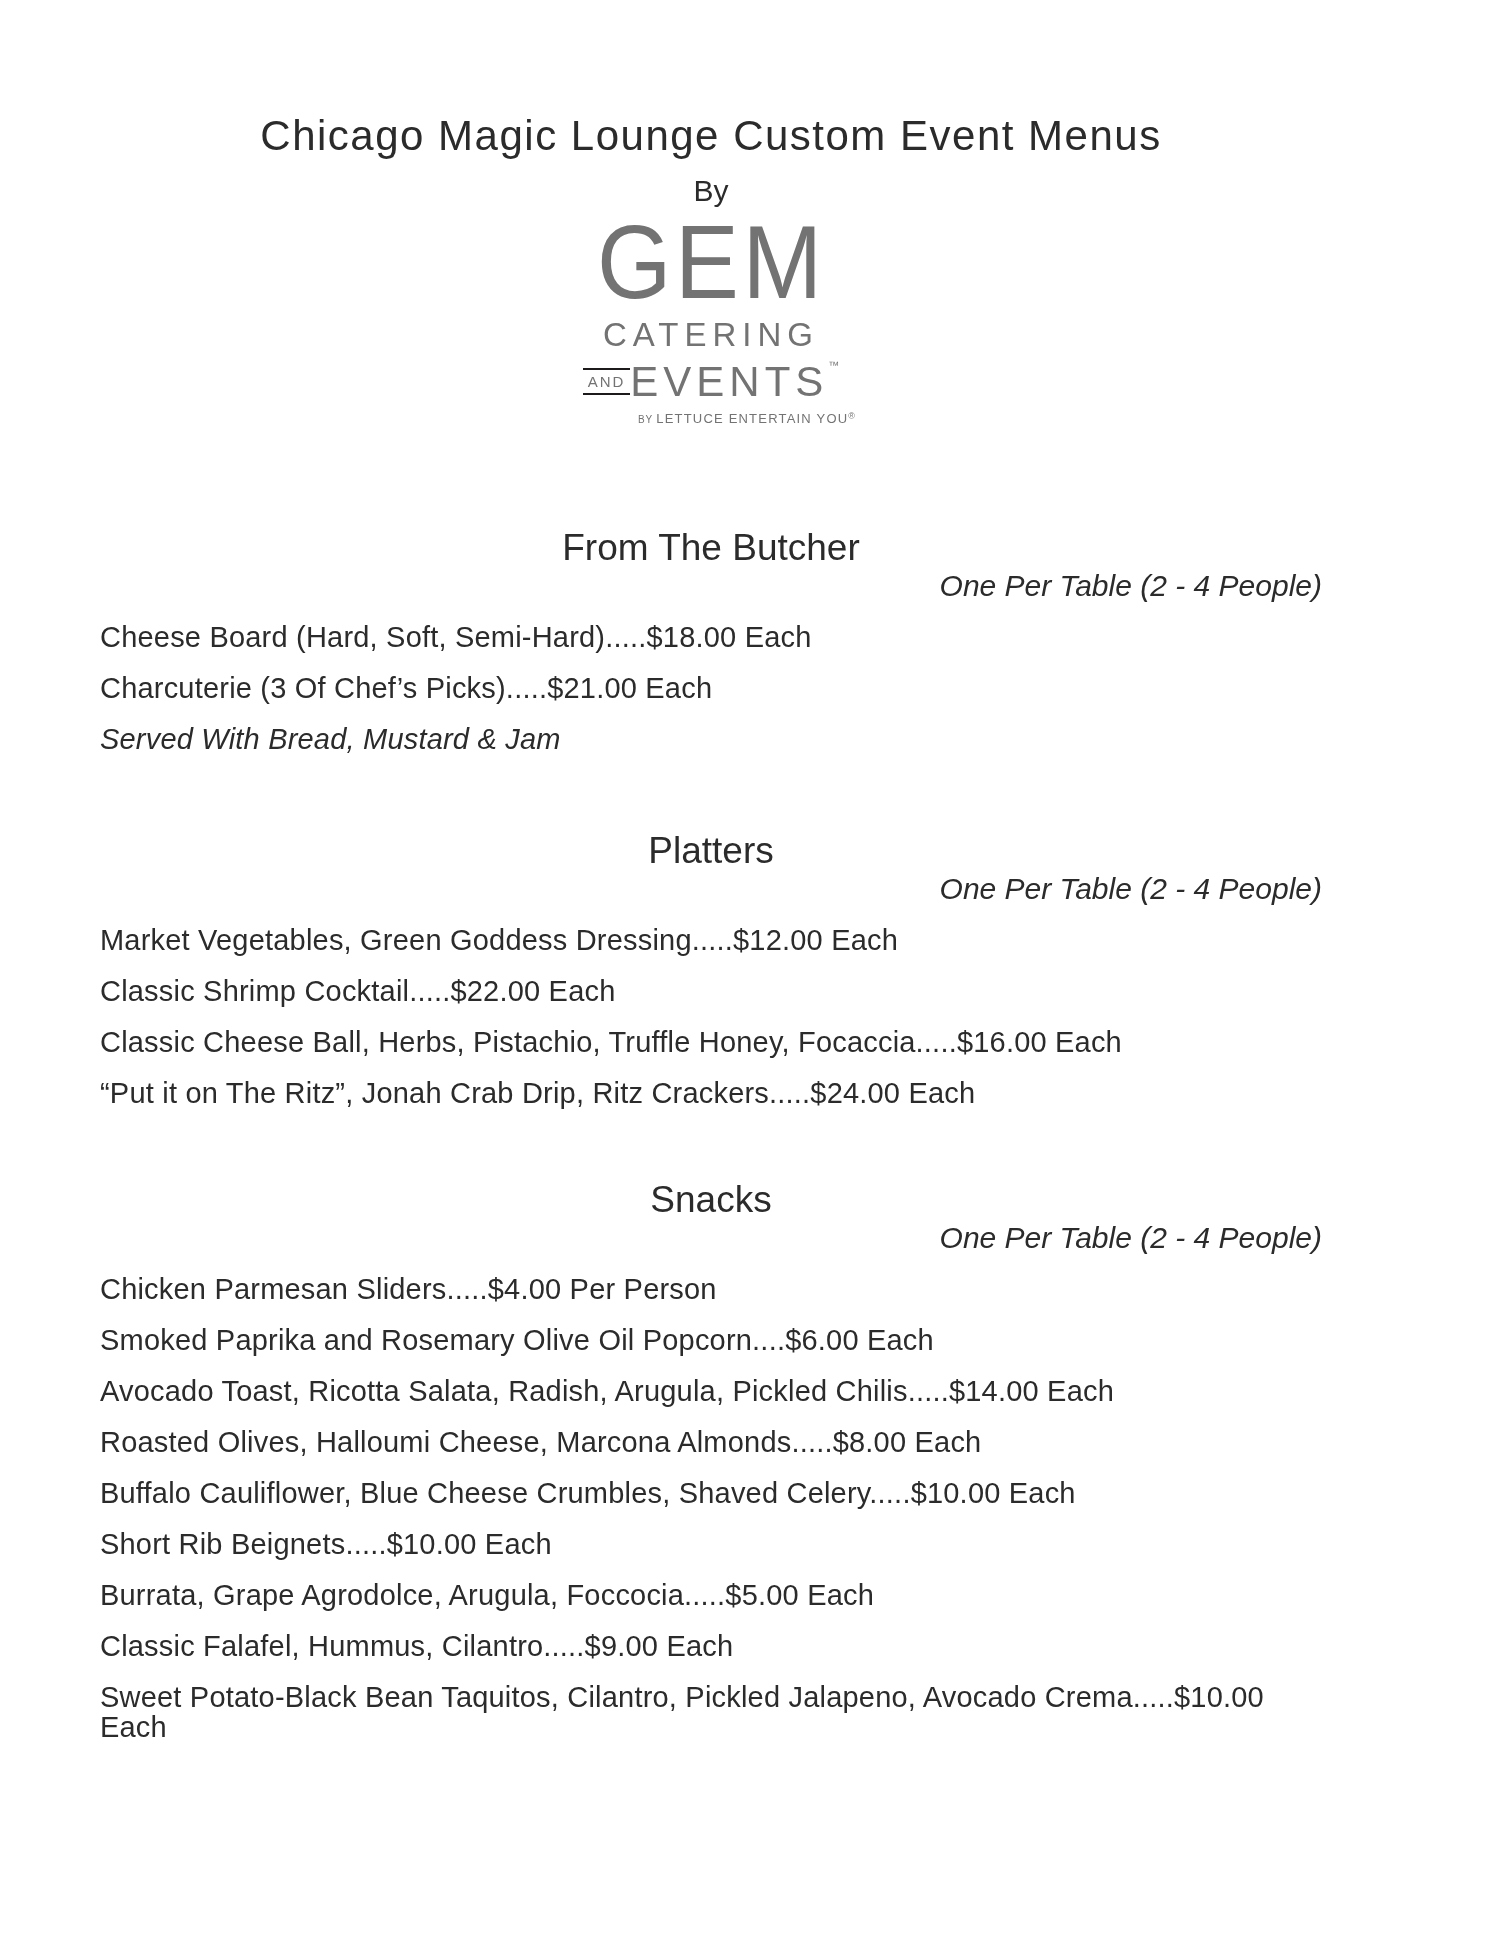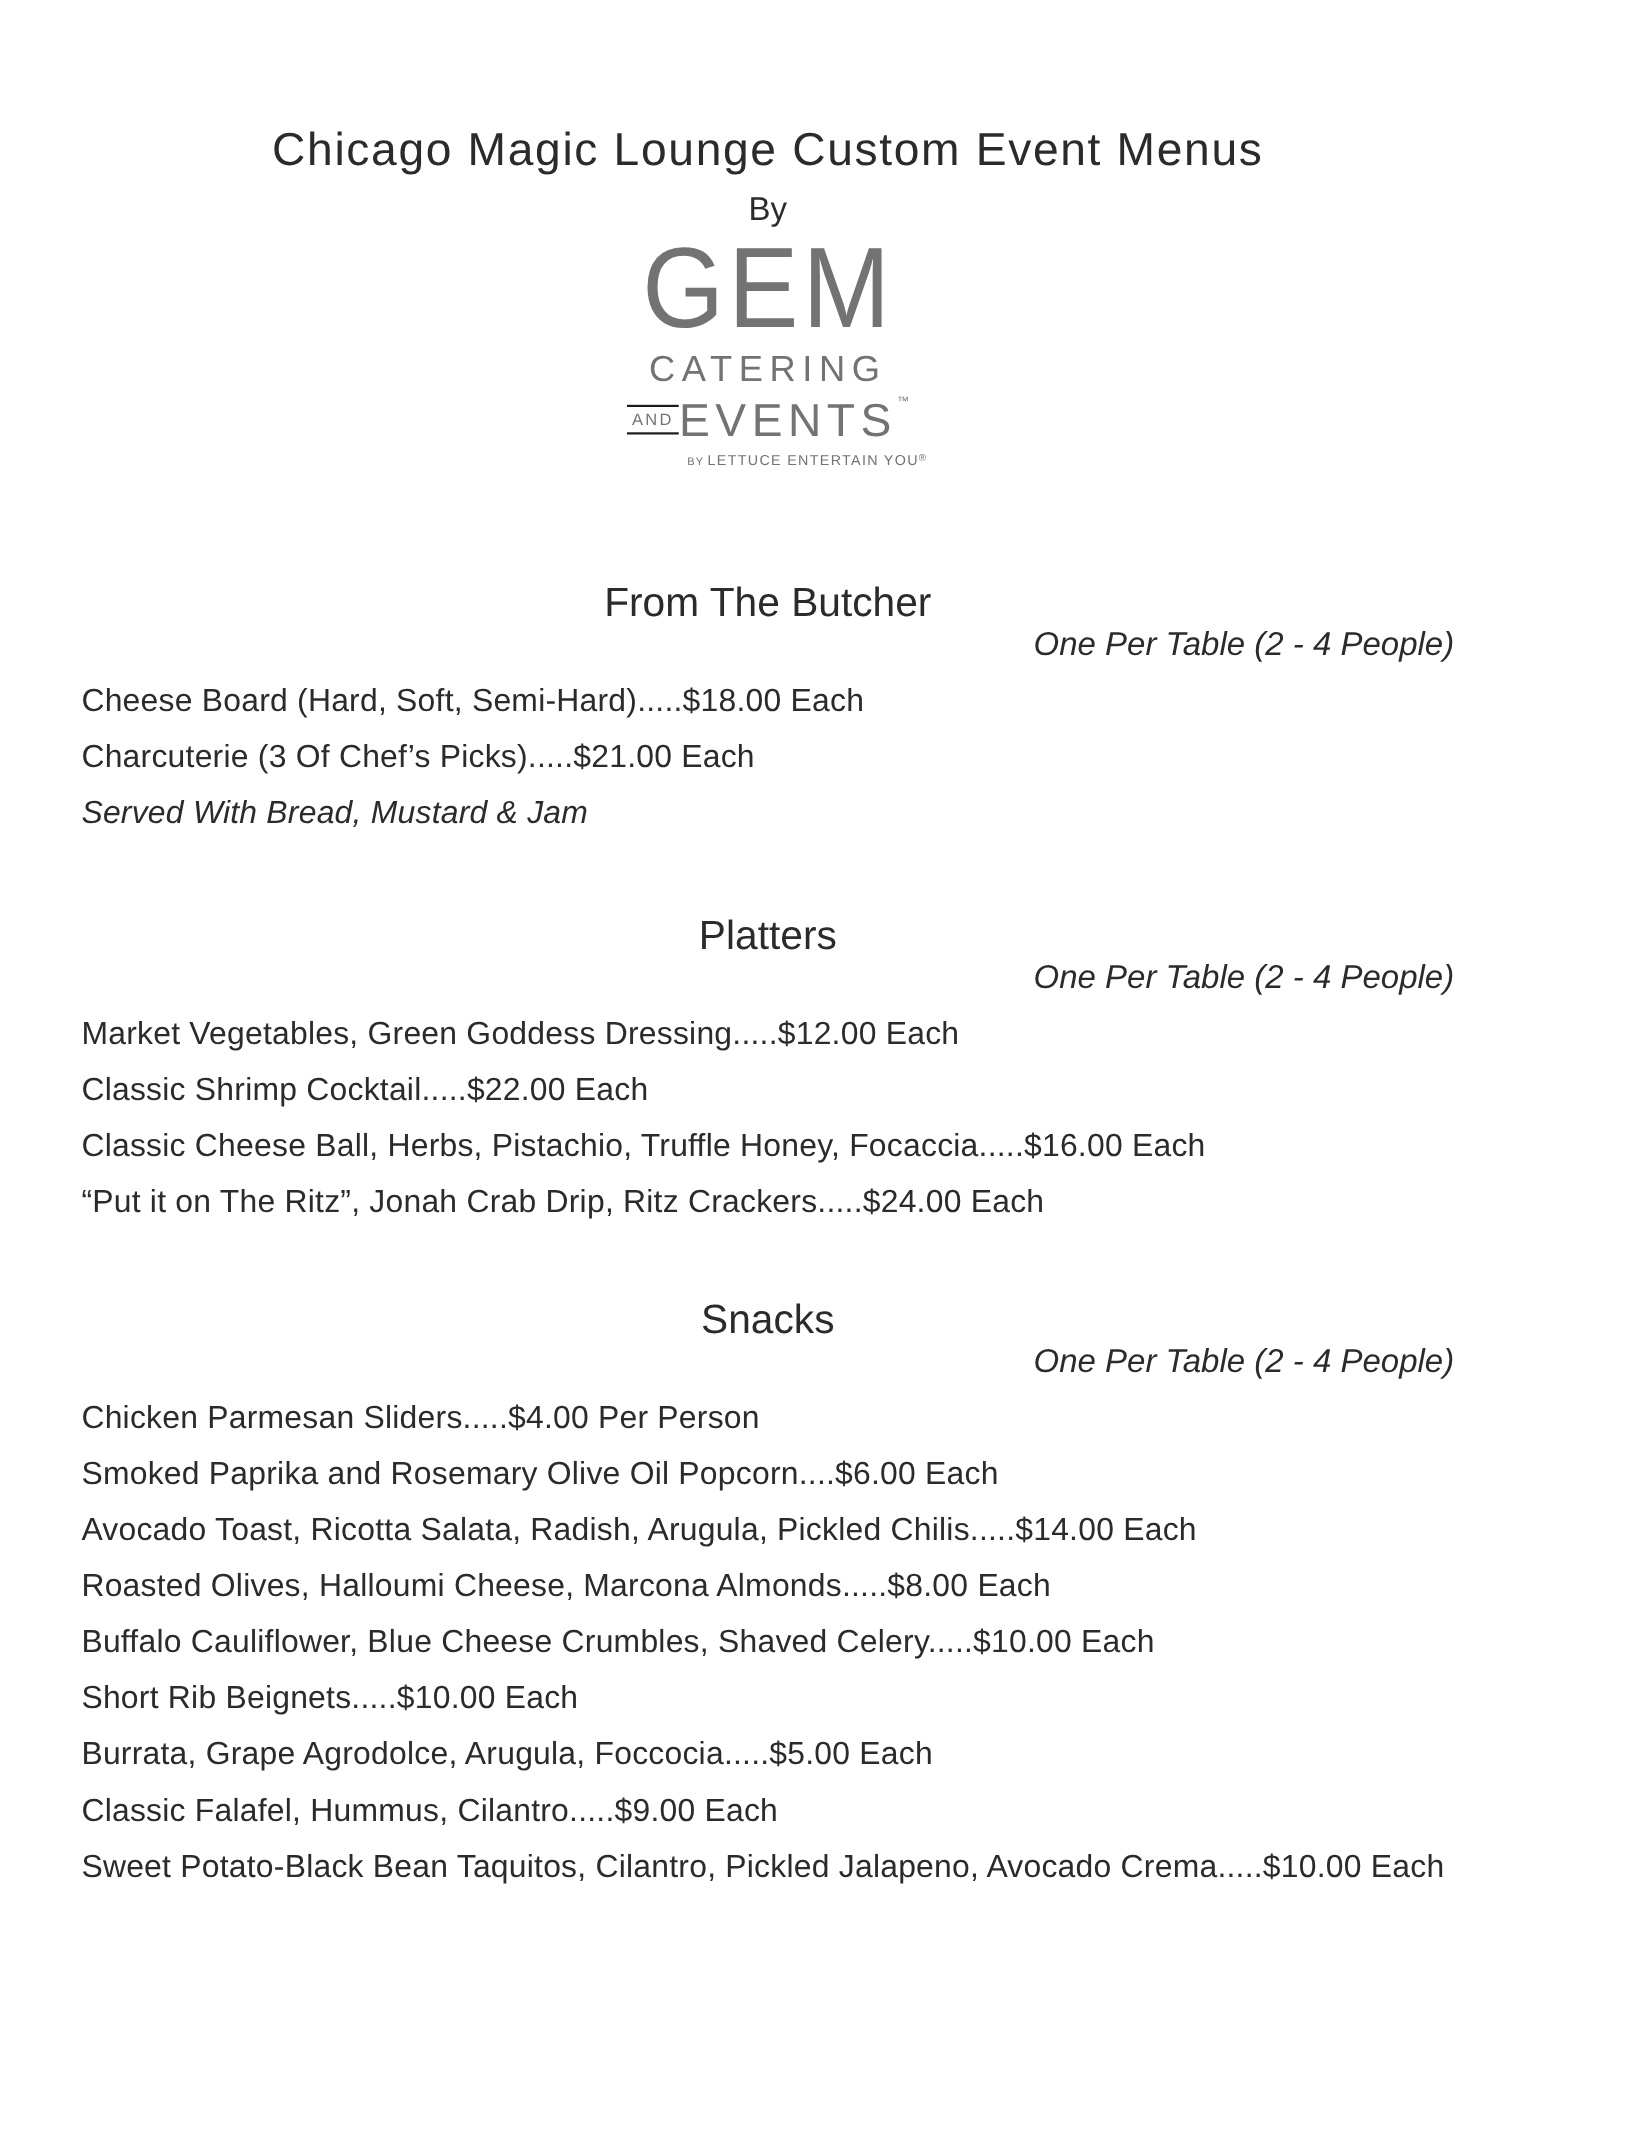--- a/index.html
+++ b/index.html
@@ -8,21 +8,21 @@
     font-family: "Liberation Sans", sans-serif;
     color: #231f20;
     -webkit-font-smoothing: antialiased;
   }
   .page {
     position: relative;
     width: 1500px;
     height: 1941px;
     background: #ffffff;
     overflow: hidden;
-    padding: 112px 178px 0 74px;
+    padding: 112px 178px 0 100px;
   }
   
   .doc-title {
     text-align: center;
     font-size: 42px;
     font-weight: 400;
     letter-spacing: 1.5px;
     line-height: 1.15;
     color: #2b2b2b;
   }

